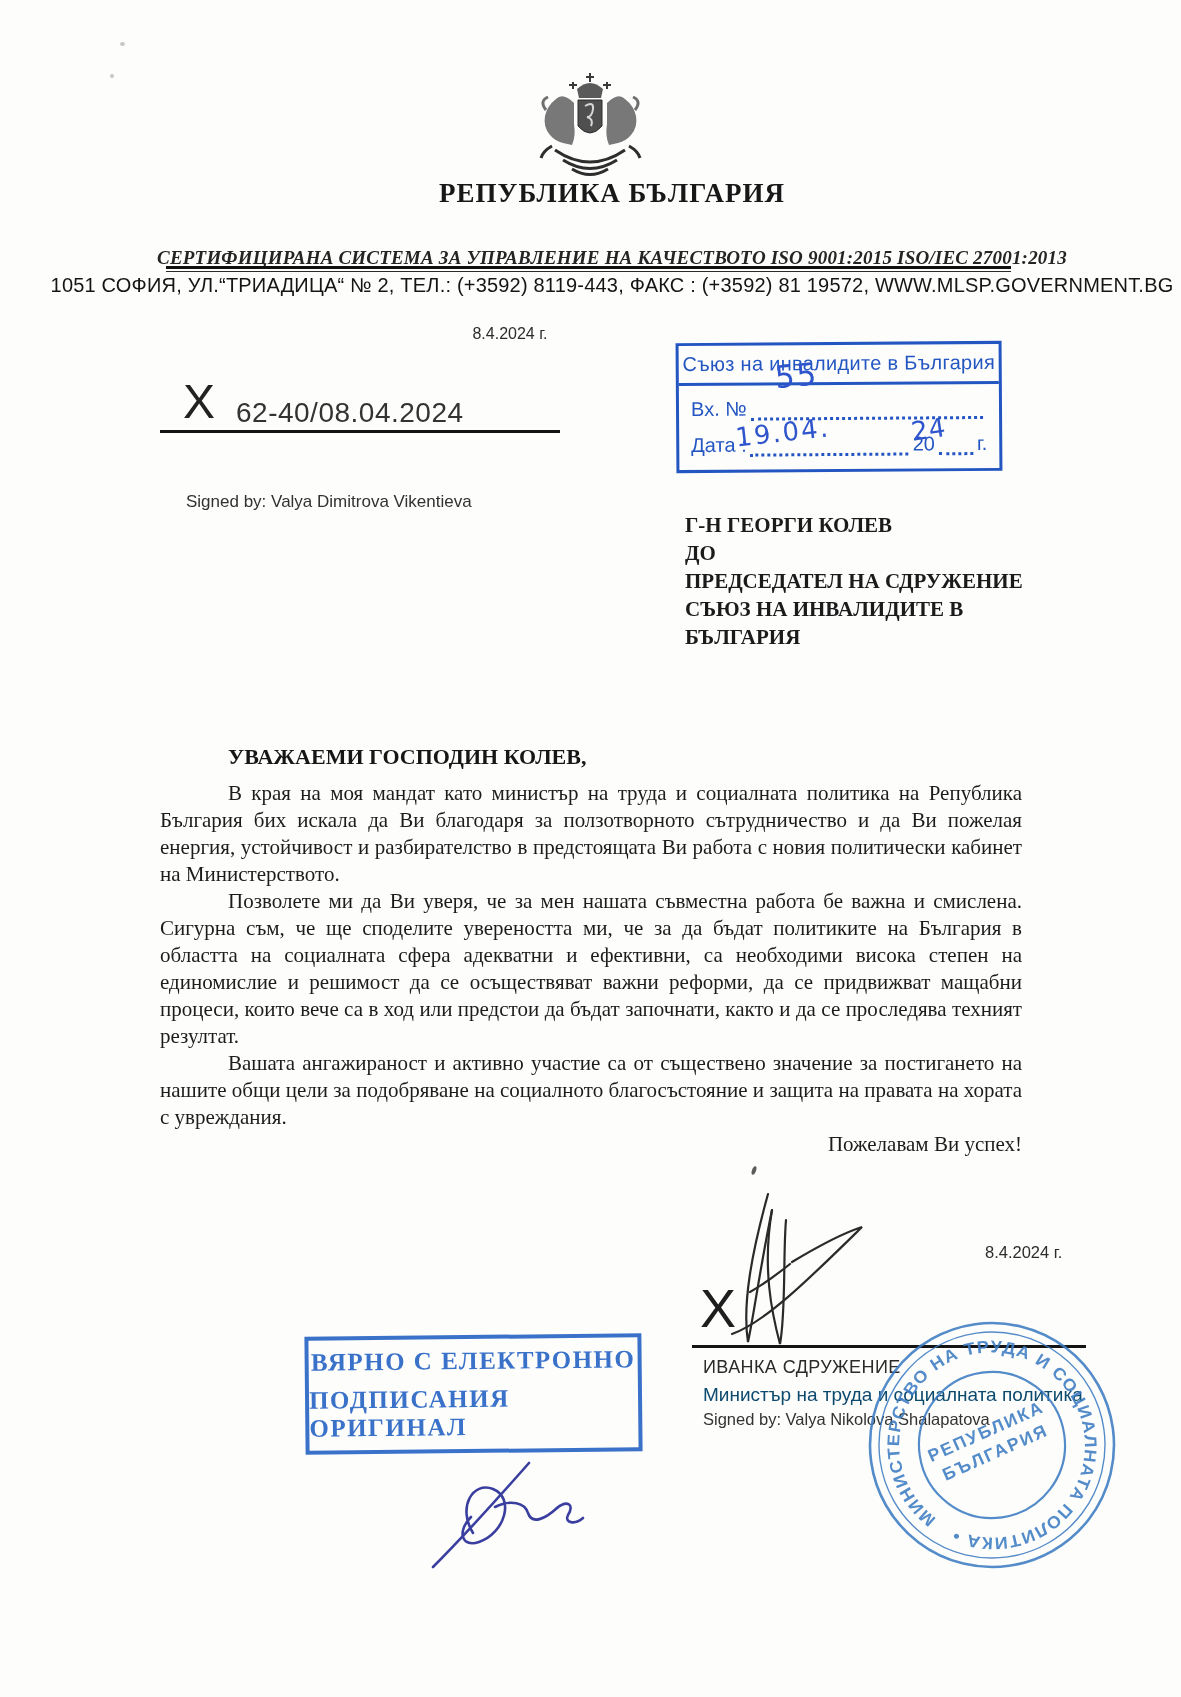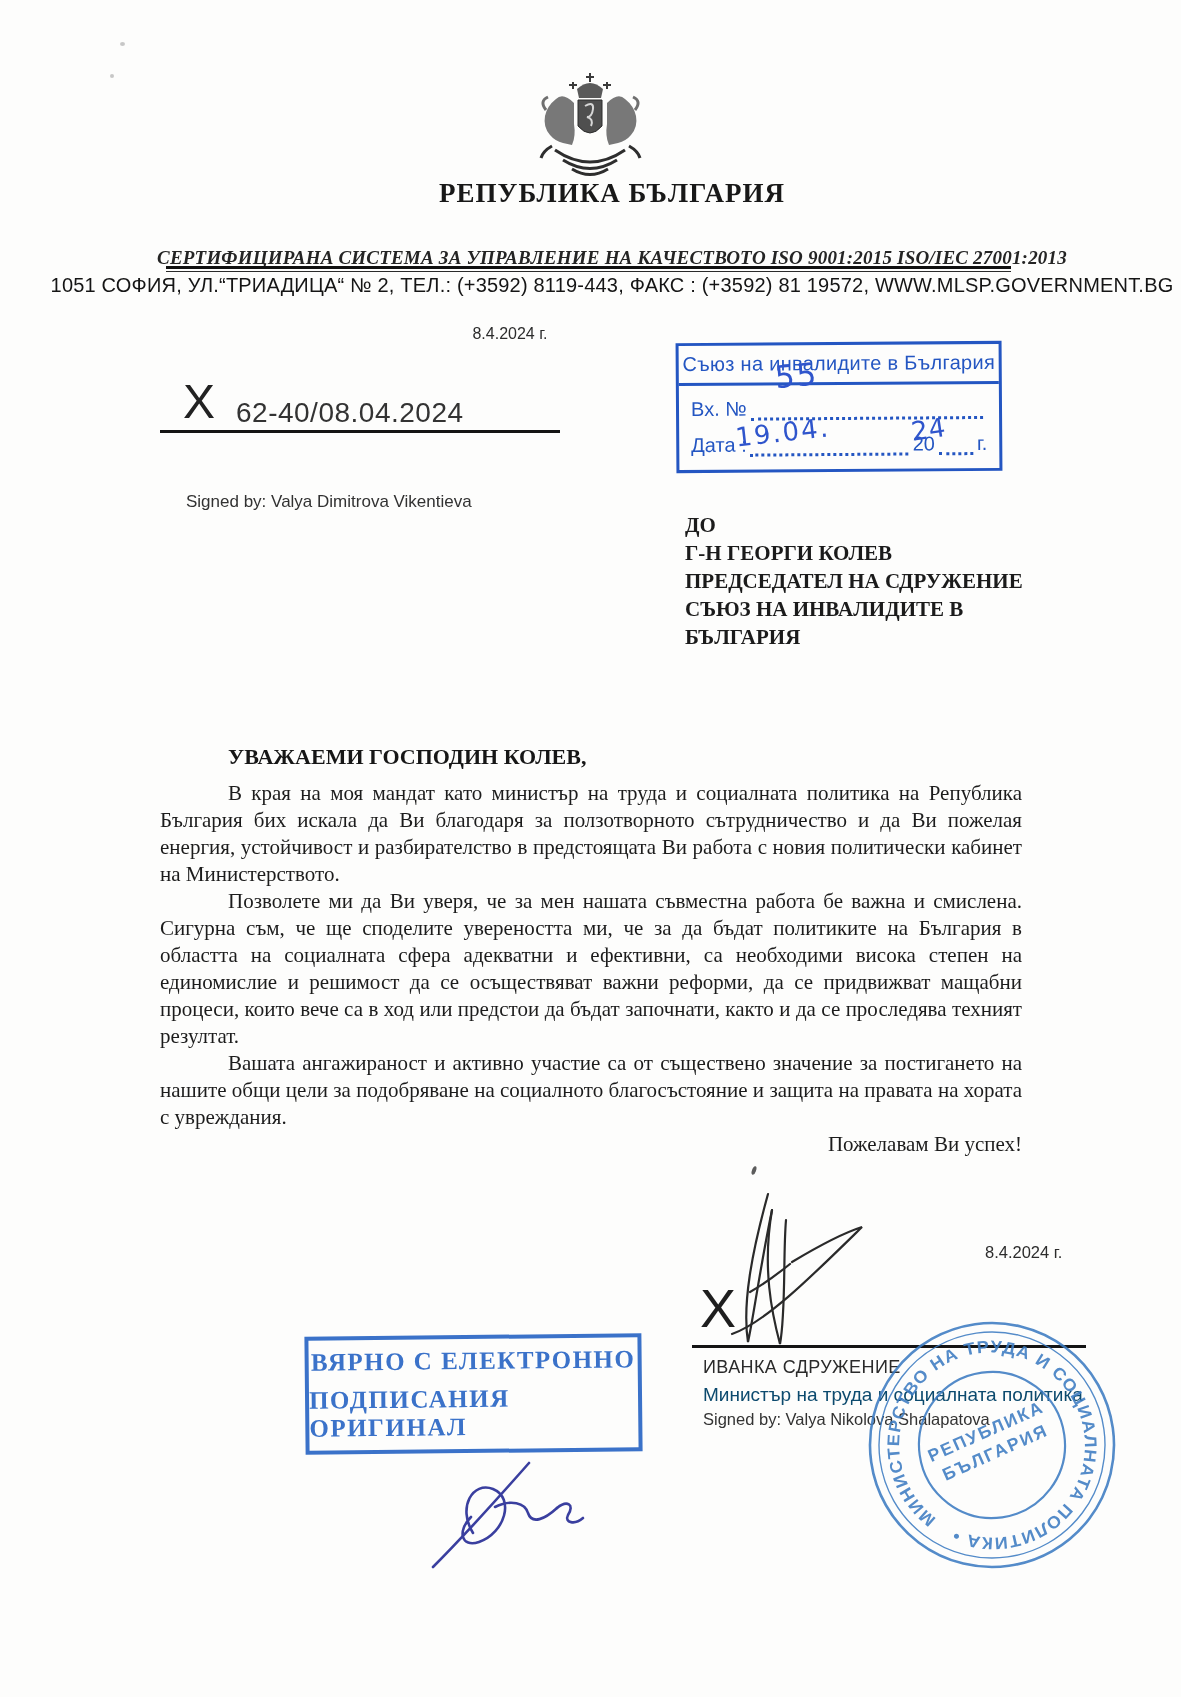--- a/index.html
+++ b/index.html
@@ -128,22 +128,22 @@
       <span>20</span>
       <span class="leader short"></span>
       <span>г.</span>
     </div>
     <span class="hw hw-55">55</span>
     <span class="hw hw-day">19.04.</span>
     <span class="hw hw-year">24</span>
   </div>
 
   <div class="abs recipient">
+    <div>Г-Н ГЕОРГИ КОЛЕВ</div>
     <div>ДО</div>
-    <div>Г-Н ГЕОРГИ КОЛЕВ</div>
     <div>ПРЕДСЕДАТЕЛ НА СДРУЖЕНИЕ</div>
     <div>СЪЮЗ НА ИНВАЛИДИТЕ В</div>
     <div>БЪЛГАРИЯ</div>
   </div>
 
   <div class="abs salutation">УВАЖАЕМИ ГОСПОДИН КОЛЕВ,</div>
   <div class="abs body-text">
     <p>В края на моя мандат като министър на труда и социалната политика на Република България бих искала да Ви благодаря за ползотворното сътрудничество и да Ви пожелая енергия, устойчивост и разбирателство в предстоящата Ви работа с новия политически кабинет на Министерството.</p>
     <p>Позволете ми да Ви уверя, че за мен нашата съвместна работа бе важна и смислена. Сигурна съм, че ще споделите увереността ми, че за да бъдат политиките на България в областта на социалната сфера адекватни и ефективни, са необходими висока степен на единомислие и решимост да се осъществяват важни реформи, да се придвижват мащабни процеси, които вече са в ход или предстои да бъдат започнати, както и да се проследява техният резултат.</p>
     <p>Вашата ангажираност и активно участие са от съществено значение за постигането на нашите общи цели за подобряване на социалното благосъстояние и защита на правата на хората с увреждания.</p>

